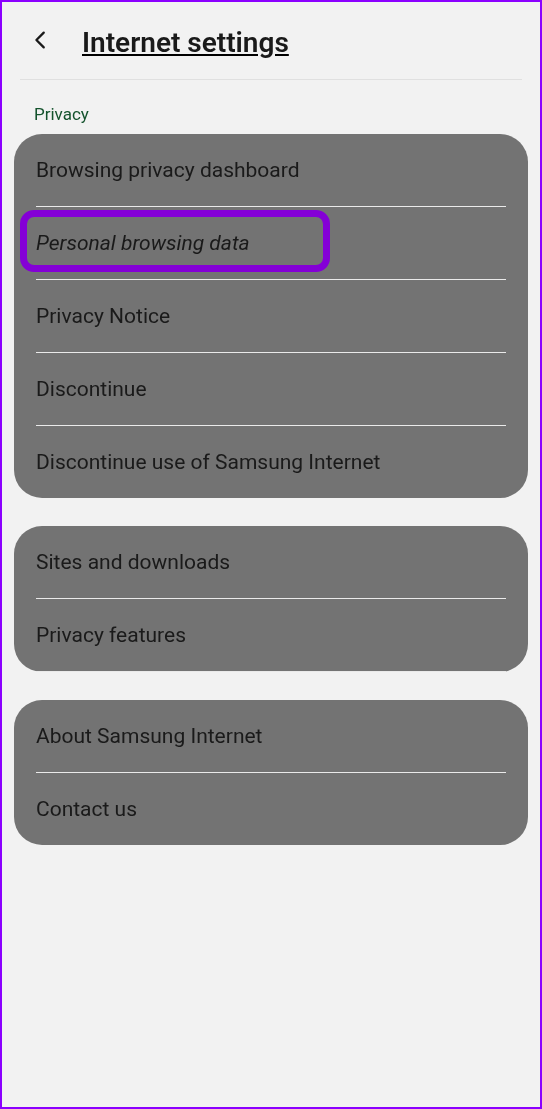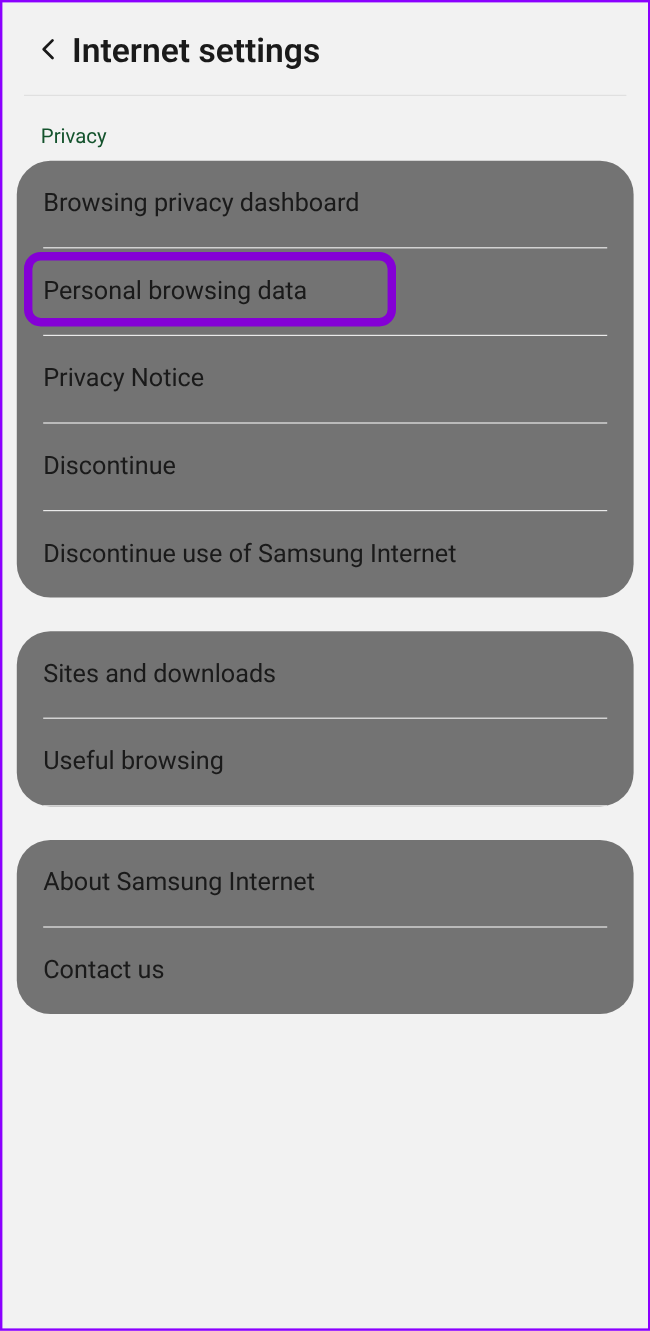--- a/index.html
+++ b/index.html
@@ -10,23 +10,24 @@
     body {
       width: 542px;
       height: 1109px;
       background: #f2f2f2;
       font-family: -apple-system, BlinkMacSystemFont, 'Segoe UI', Roboto, sans-serif;
       border: 2px solid #8b00ff;
       overflow: hidden;
     }
     .header {
       display: flex;
-      align-items: flex-end;
+      align-items: flex-start;
       padding: 24px 24px 20px 28px;
-      gap: 8px;
+      gap: 30px;
+      text-decoration: underline;
     }
     .back-icon svg {
       width: 22px;
       height: 28px;
     }
     .page-title {
       font-size: 28px;
       font-weight: 600;
       color: #1a1a1a;
     }
@@ -54,20 +55,21 @@
       color: #1a1a1a;
       font-weight: 400;
     }
     .item-divider {
       height: 1px;
       background: #eaeaea;
       margin: 0 22px;
     }
     .highlight-wrapper {
       position: relative;
+      font-style: italic;
     }
     .highlight-box {
       position: absolute;
       top: 3px;
       left: 6px;
       width: 310px;
       height: 62px;
       border: 7px solid #8400d6;
       border-radius: 14px;
       pointer-events: none;
@@ -117,21 +119,21 @@
   </div>
 </div>
 
 <div class="settings-group">
   <div class="settings-item">
     <span class="item-label">Sites and downloads</span>
   </div>
   <div class="item-divider"></div>
 
   <div class="settings-item">
-    <span class="item-label">Useful browsing</span>
+    <span class="item-label">Privacy features</span>
   </div>
   <div class="item-divider"></div>
 
 </div>
 
 <div class="settings-group">
   <div class="settings-item">
     <span class="item-label">About Samsung Internet</span>
   </div>
   <div class="item-divider"></div>

